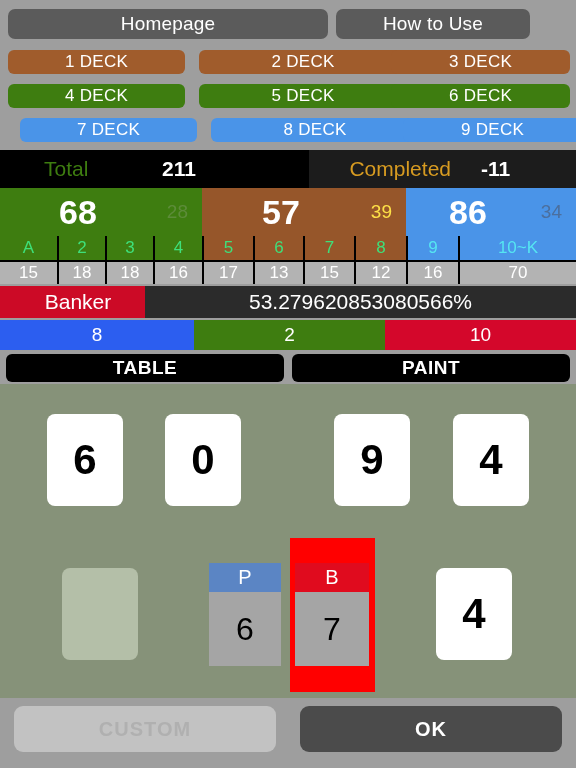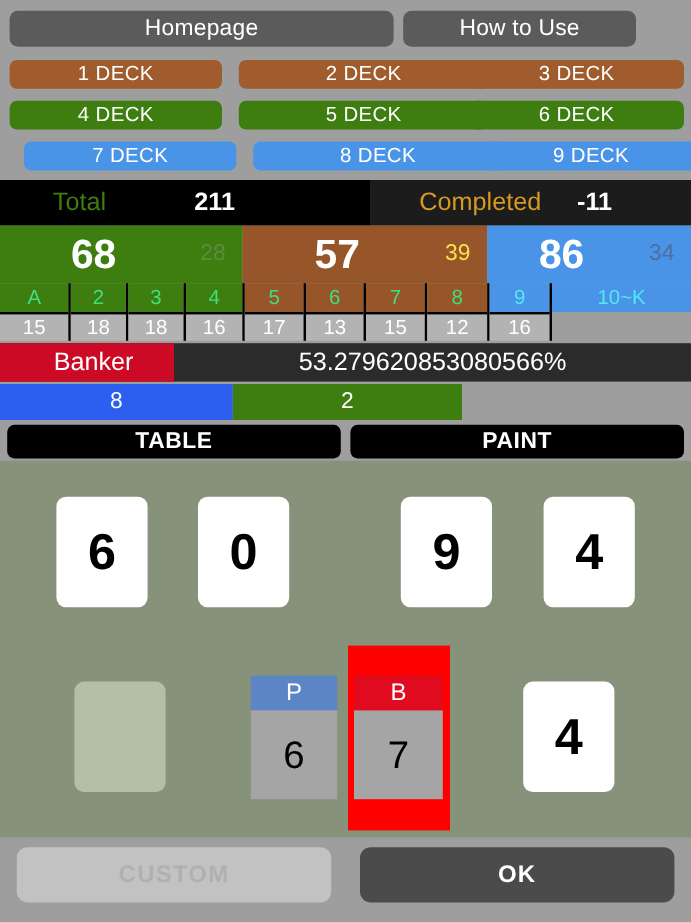--- a/index.html
+++ b/index.html
@@ -270,33 +270,35 @@
     <div class="rankcell" style="width:52px">
       <div class="rank-top rk-brown">8</div>
       <div class="rank-bot">12</div>
     </div>
     <div class="rankcell" style="width:52px">
       <div class="rank-top rk-blue">9</div>
       <div class="rank-bot">16</div>
     </div>
     <div class="rankcell" style="width:118px">
       <div class="rank-top rk-blue">10~K</div>
+      <div class="rank-bot">70</div>
     </div>
   </div>
 
   <div class="bankerrow">
     <div class="banker-tag">
       <span>Banker</span>
     </div>
     <div class="banker-pct">53.279620853080566%</div>
   </div>
 
   <div class="outcomebar">
     <div class="oc oc-blue">8</div>
     <div class="oc oc-green">2</div>
+    <div class="oc oc-red">10</div>
   </div>
 
   <div class="tpbar">
     <div class="tpbtn" id="btn-table">
       <span>TABLE</span>
     </div>
     <div class="tpbtn" id="btn-paint">
       <span>PAINT</span>
     </div>
   </div>

